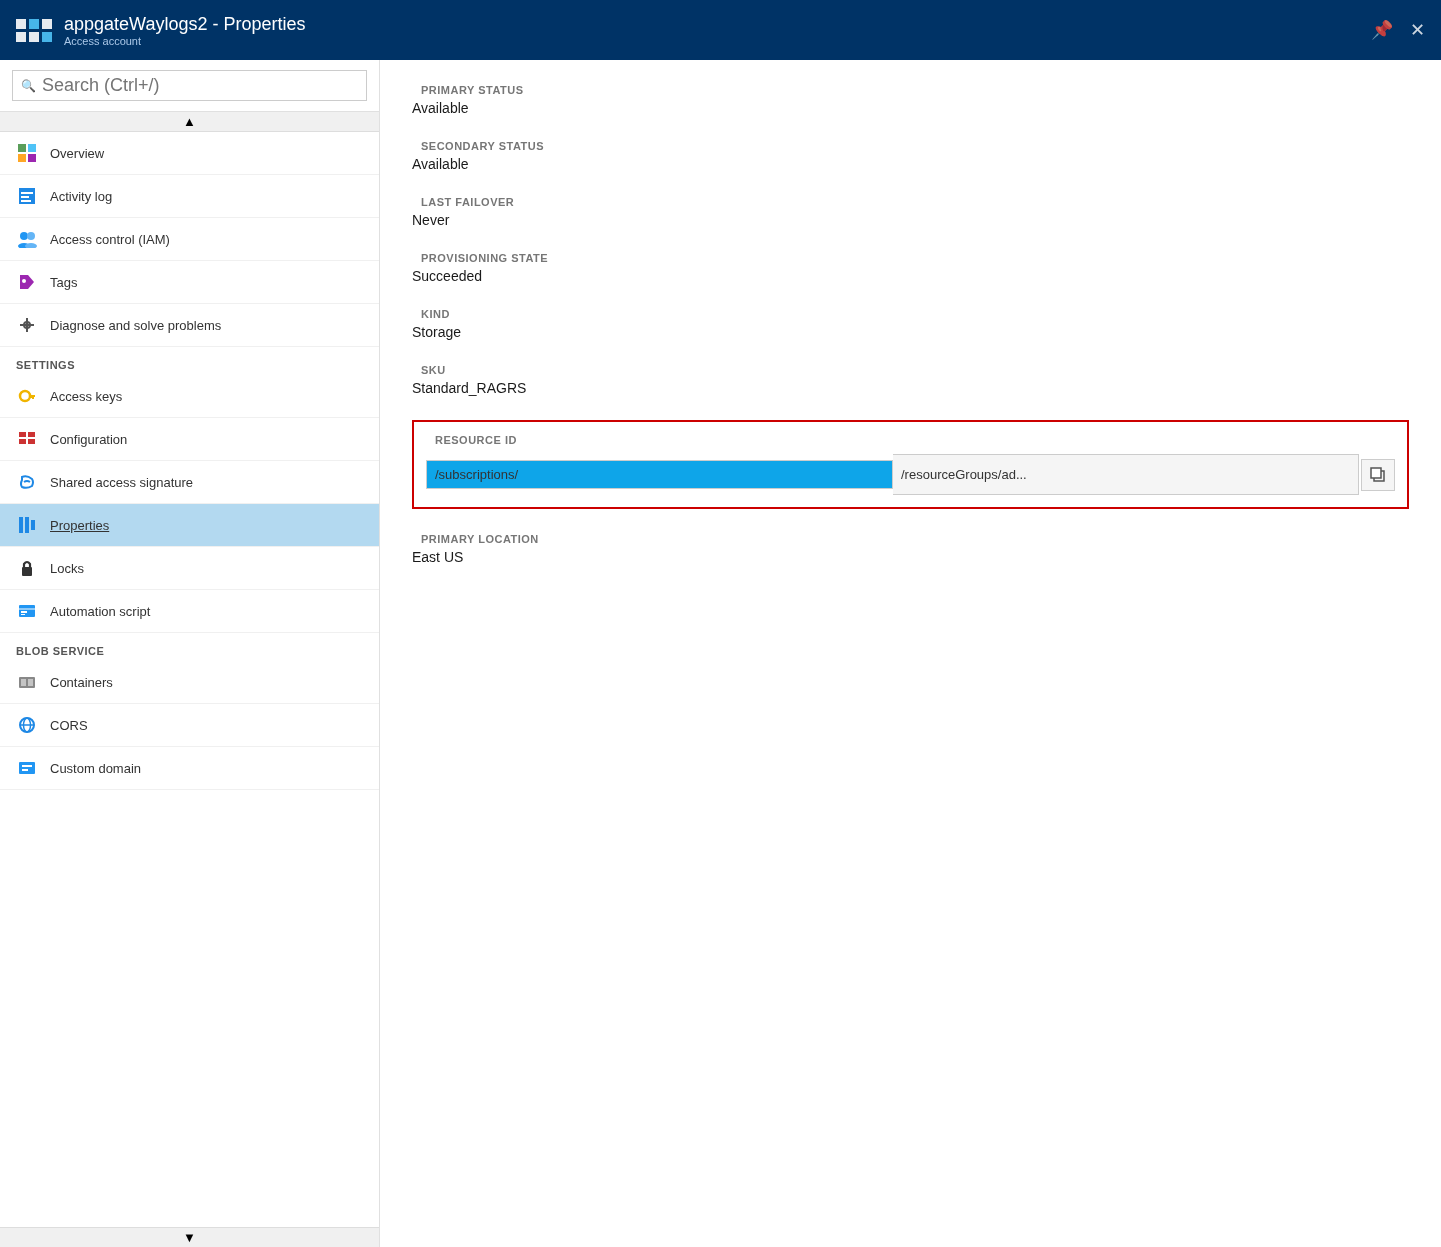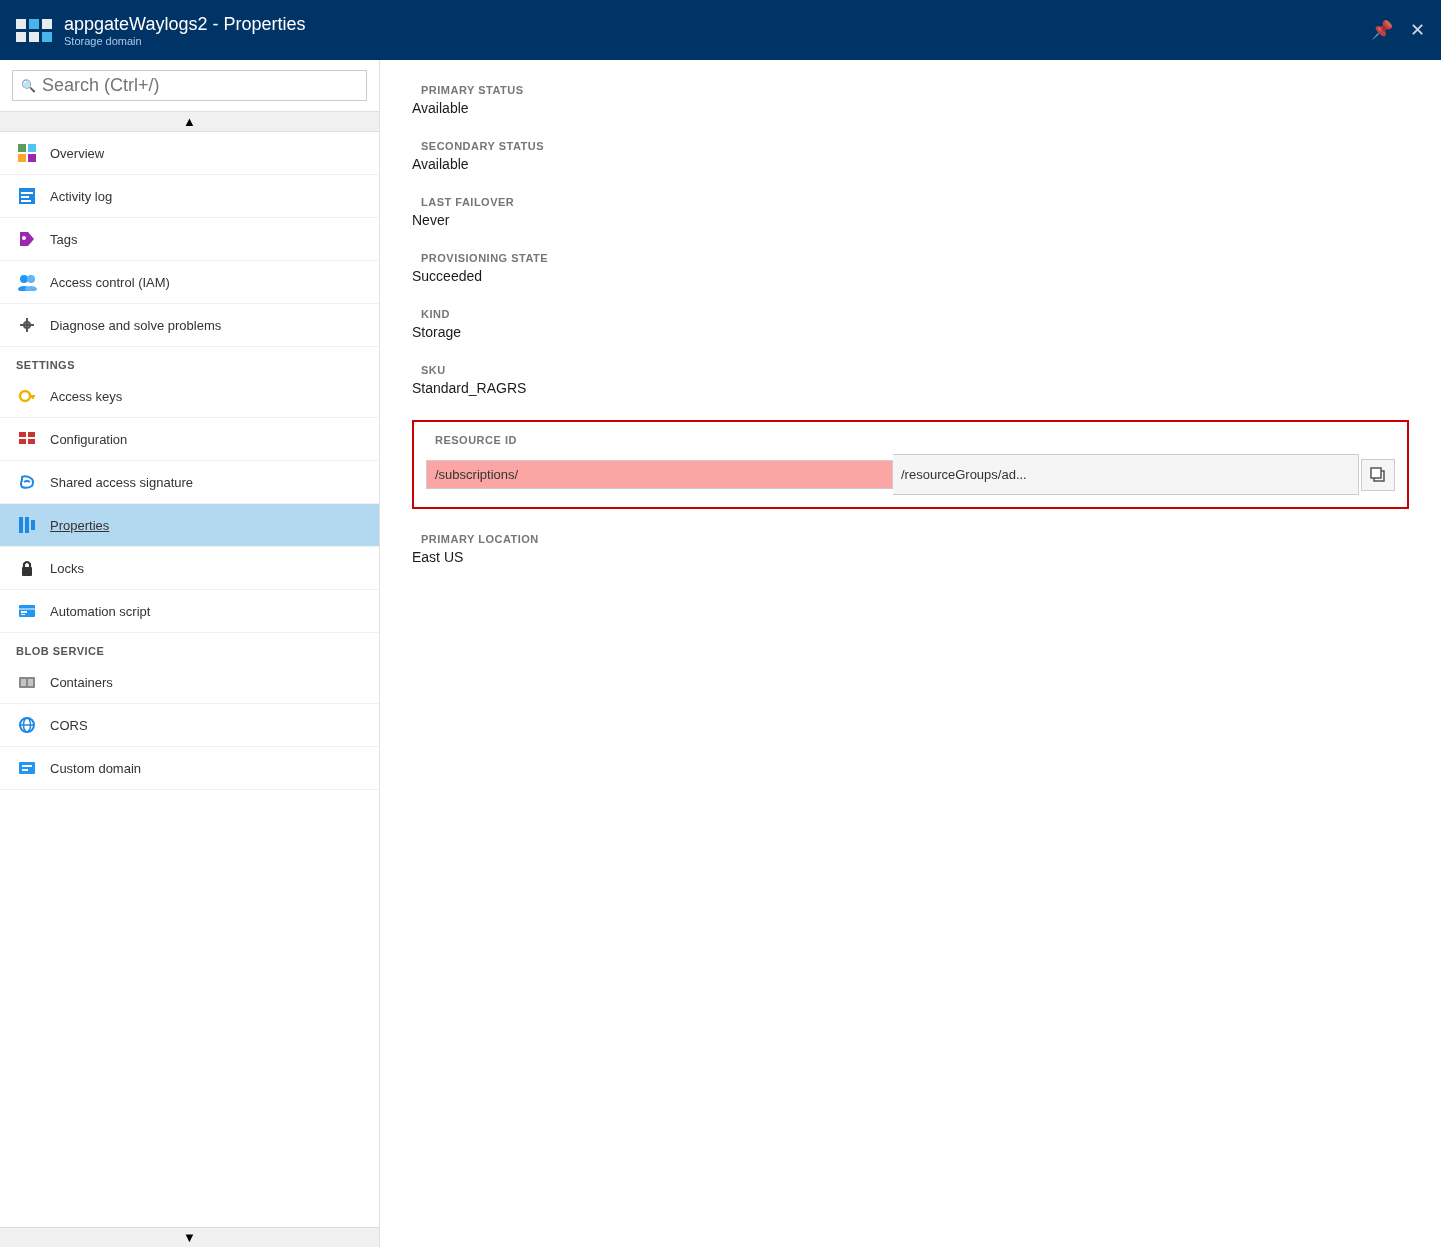--- a/index.html
+++ b/index.html
@@ -138,21 +138,21 @@
       margin-bottom: 24px;
     }
     .resource-id-input-row {
       display: flex;
       align-items: center;
       margin-top: 8px;
     }
     .resource-id-input {
       flex: 1;
       border: 1px solid #ccc;
-      background: #fca5a5;
+      background: #0ea5e9;
       padding: 6px 8px;
       font-size: 13px;
       color: #333;
       outline: none;
     }
     .copy-btn {
       width: 34px;
       height: 32px;
       border: 1px solid #ccc;
       background: #f5f5f5;
@@ -205,21 +205,21 @@
       <div class="logo-block blue"></div>
       <div class="logo-block white"></div>
     </div>
     <div class="logo-col">
       <div class="logo-block white"></div>
       <div class="logo-block blue"></div>
     </div>
   </div>
   <div class="title-text">
     <span class="title-main">appgateWaylogs2 - Properties</span>
-    <span class="title-sub">Storage domain</span>
+    <span class="title-sub">Access account</span>
   </div>
   <div class="title-actions">
     <button class="title-action-btn">📌</button>
     <button class="title-action-btn">✕</button>
   </div>
 </div>
 
 <div class="main-layout">
 
   <div class="sidebar">
@@ -254,38 +254,38 @@
             <rect x="3" y="5" width="12" height="2" fill="white"></rect>
             <rect x="3" y="9" width="8" height="2" fill="white"></rect>
             <rect x="3" y="13" width="10" height="2" fill="white"></rect>
           </svg>
         </div>
         <span>Activity log</span>
       </div>
 
       <div class="nav-item">
         <div class="nav-icon">
-          <svg width="18" height="18" viewBox="0 0 18 18">
-            <path d="M2 2 L10 2 L16 9 L10 16 L2 16 Z" fill="#9c27b0"></path>
-            <circle cx="6" cy="8" r="2" fill="white"></circle>
-          </svg>
-        </div>
-        <span>Tags</span>
-      </div>
-
-      <div class="nav-item">
-        <div class="nav-icon">
           <svg width="20" height="18" viewBox="0 0 20 18">
             <circle cx="7" cy="6" r="4" fill="#2196f3"></circle>
             <circle cx="14" cy="6" r="4" fill="#64b5f6"></circle>
             <ellipse cx="7" cy="16" rx="6" ry="3" fill="#2196f3"></ellipse>
             <ellipse cx="14" cy="16" rx="6" ry="3" fill="#64b5f6"></ellipse>
           </svg>
         </div>
         <span>Access control (IAM)</span>
+      </div>
+
+      <div class="nav-item">
+        <div class="nav-icon">
+          <svg width="18" height="18" viewBox="0 0 18 18">
+            <path d="M2 2 L10 2 L16 9 L10 16 L2 16 Z" fill="#9c27b0"></path>
+            <circle cx="6" cy="8" r="2" fill="white"></circle>
+          </svg>
+        </div>
+        <span>Tags</span>
       </div>
 
       <div class="nav-item">
         <div class="nav-icon">
           <svg width="18" height="18" viewBox="0 0 18 18">
             <line x1="2" y1="9" x2="16" y2="9" stroke="#555" stroke-width="2"></line>
             <line x1="9" y1="2" x2="9" y2="16" stroke="#555" stroke-width="2"></line>
             <circle cx="9" cy="9" r="3" fill="none" stroke="#555" stroke-width="2"></circle>
           </svg>
         </div>

